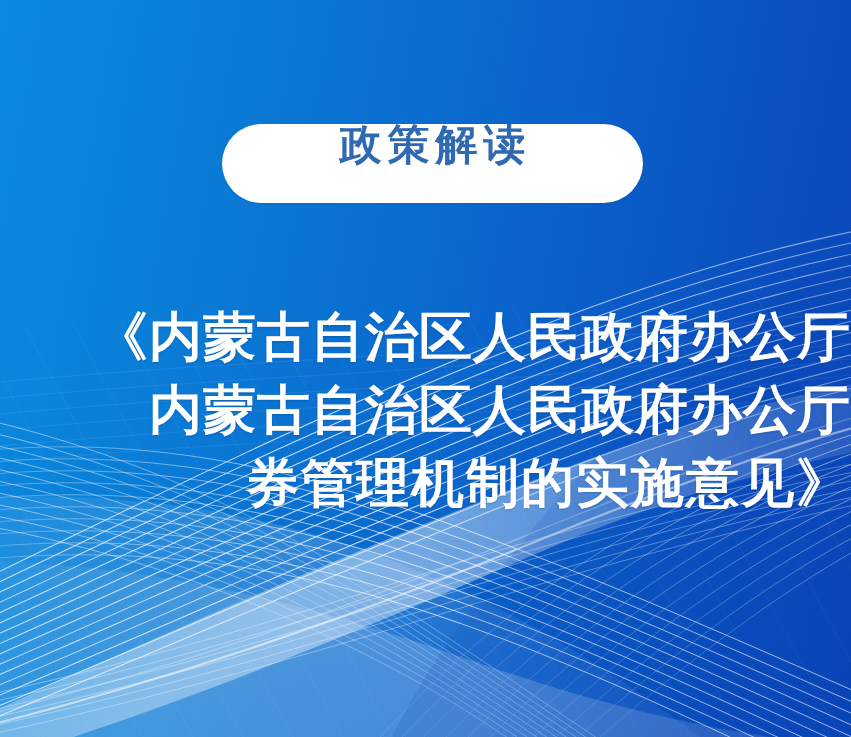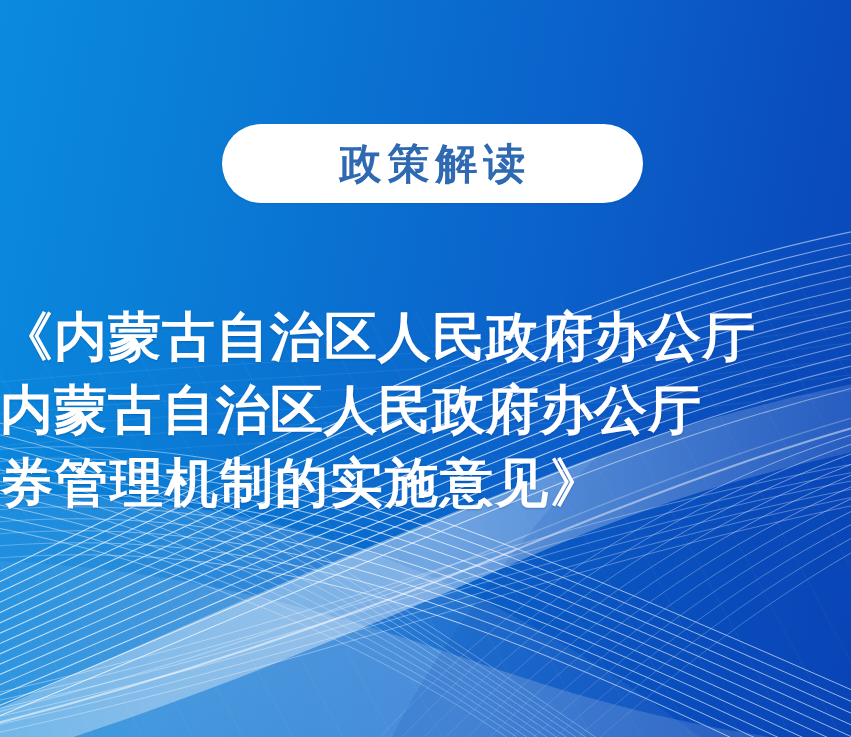--- a/index.html
+++ b/index.html
@@ -28,41 +28,41 @@
   
   .badge {
     position: absolute;
     left: 222px;
     top: 124px;
     width: 421px;
     height: 79px;
     background: #ffffff;
     border-radius: 40px;
     display: flex;
-    align-items: center;
+    align-items: flex-start;
     justify-content: center;
     box-shadow: 0 1px 3px rgba(0,0,0,0.07);
   }
   .badge-label {
     color: #2f69b2;
     font-size: 42px;
     font-weight: 700;
     letter-spacing: 6px;
     text-indent: 6px;
     line-height: 1;
     font-family: "Liberation Serif", "DejaVu Serif", serif;
   }
 
   
   .title-block {
     position: absolute;
     left: 0;
     top: 300px;
     width: 851px;
-    text-align: left;
+    text-align: right;
   }
   .title-line {
     color: #ffffff;
     font-size: 53px;
     font-weight: 700;
     line-height: 73px;
     letter-spacing: 1px;
     white-space: nowrap;
     font-family: "DejaVu Sans", "Liberation Sans", sans-serif;
     text-shadow: 0 1px 2px rgba(4, 40, 100, 0.25);

